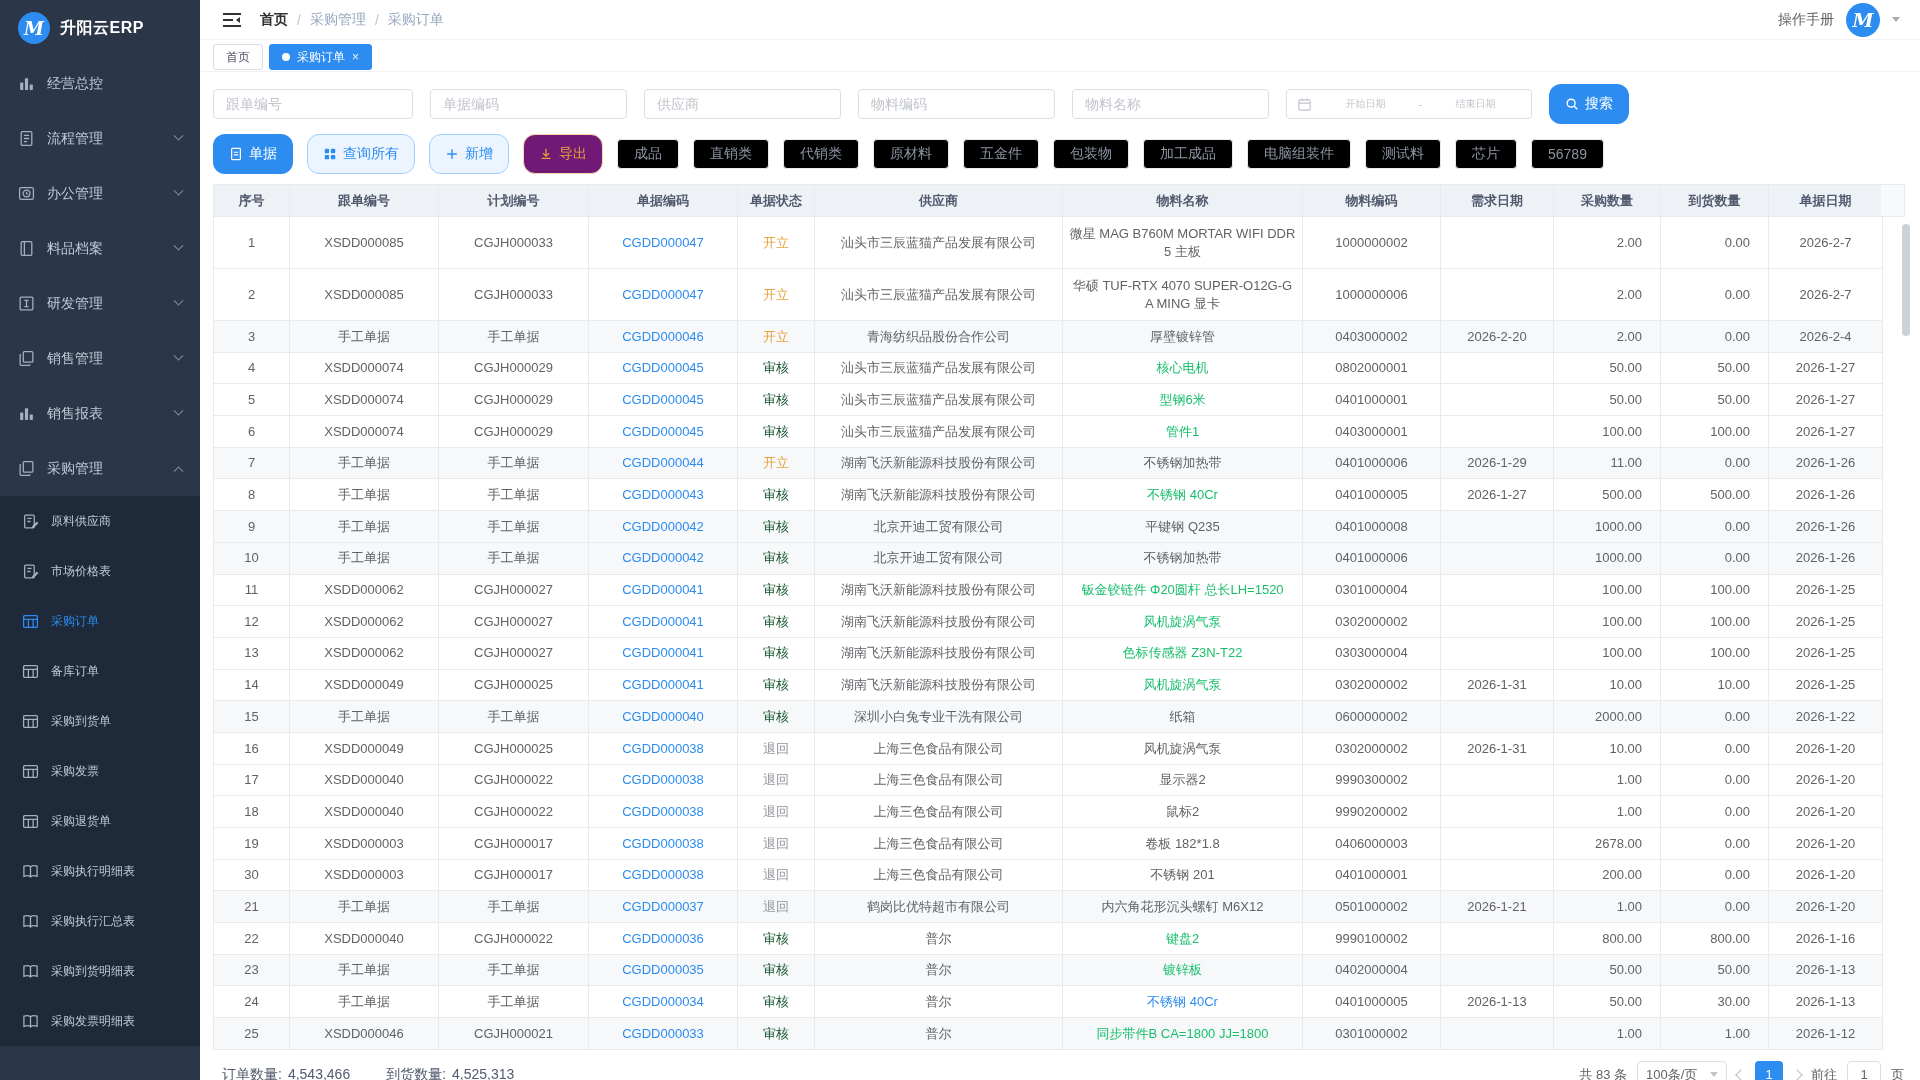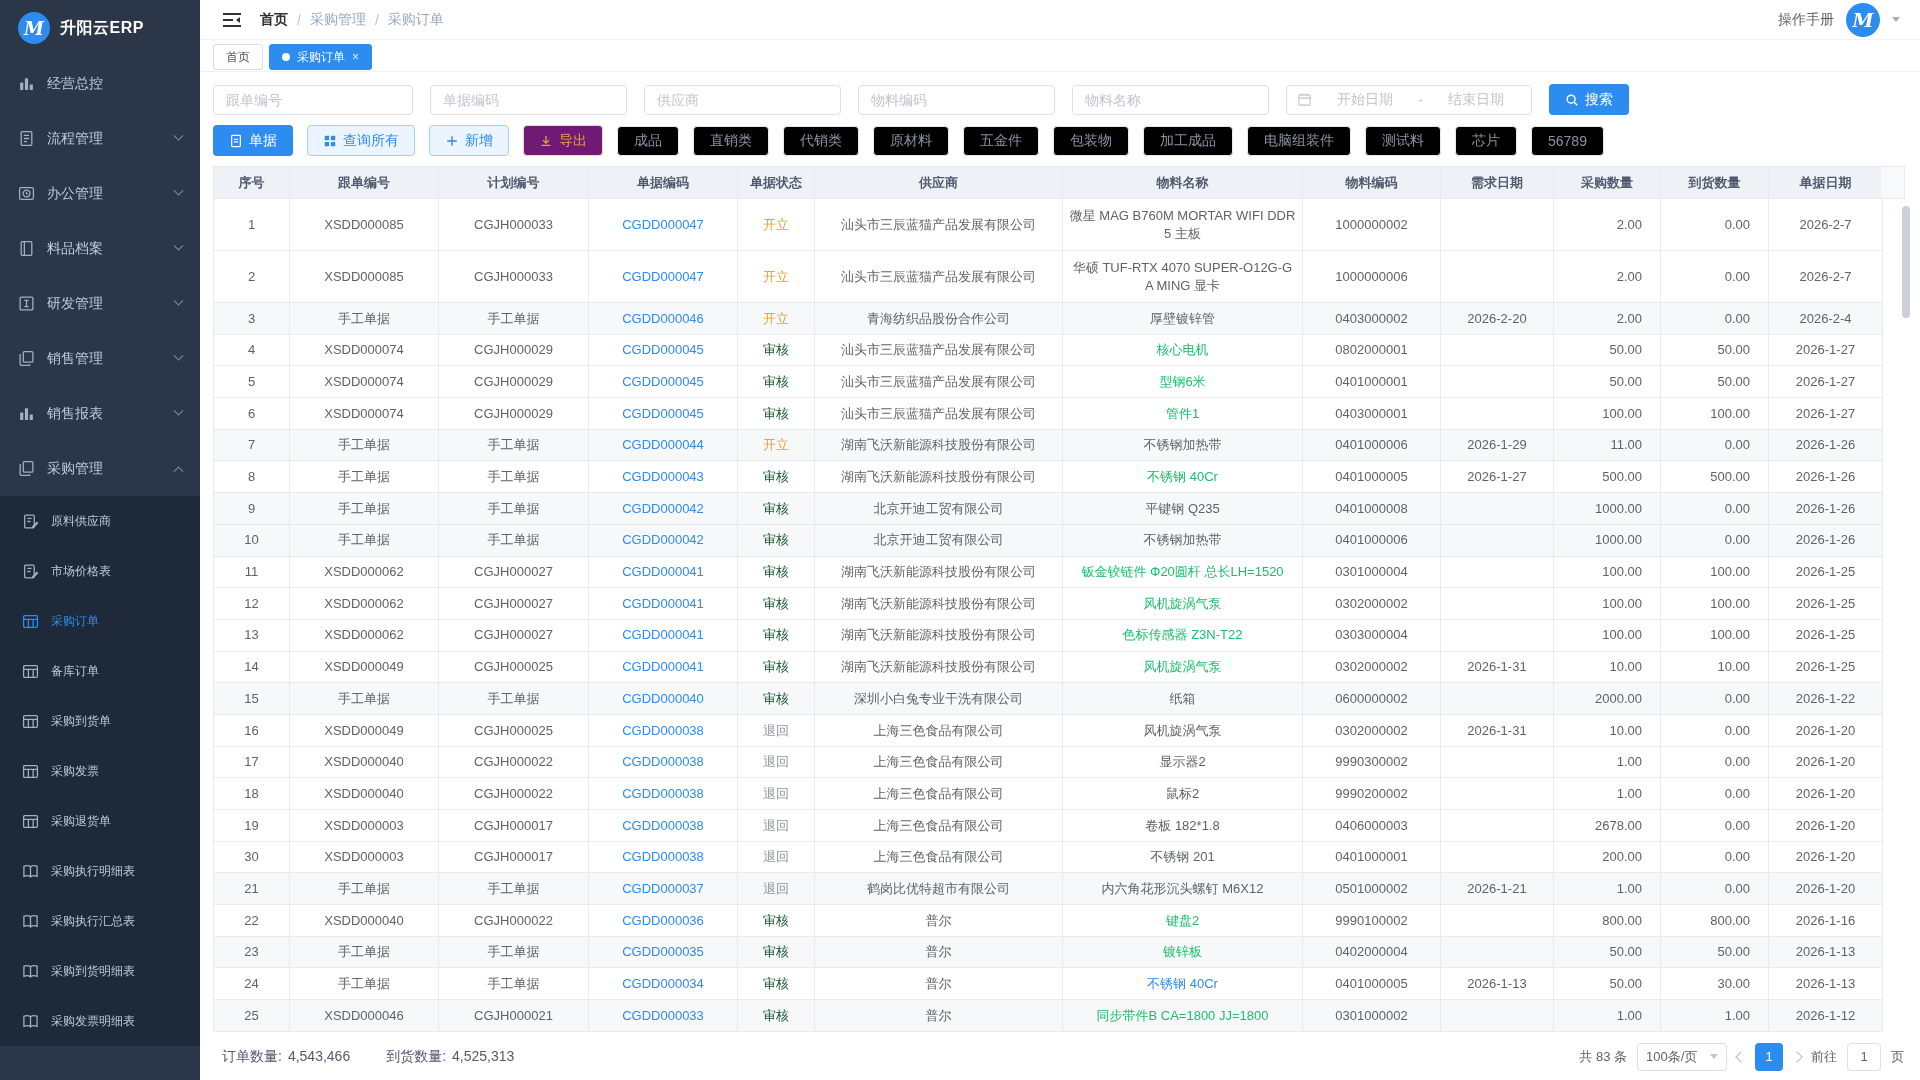--- a/index.html
+++ b/index.html
@@ -54,25 +54,25 @@
   .tab.active { background:#2d8cf0; border-color:#2d8cf0; color:#fff; }
   .tab-dot { width:8px; height:8px; border-radius:50%; background:#fff; display:inline-block; }
   .tab-close { font-size:12px; color:#e8f2ff; cursor:pointer; line-height:1; }
 
   
   .filters { display:flex; align-items:center; gap:17px; margin:12px 0 0 13px; flex-shrink:0; }
   .f-input { height:30px; border:1px solid #dcdfe6; border-radius:4px; padding:0 12px; font-size:14px;
     color:#606266; font-family:inherit; }
   .f-input::placeholder { color:#c0c4cc; }
   .daterange { width:246px; height:30px; border:1px solid #dcdfe6; border-radius:4px; display:flex;
-    align-items:center; padding:0 10px; gap:8px; color:#c0c4cc; font-size:14px; cursor:pointer; }
+    align-items:center; padding:0 10px; gap:8px; color:#c0c4cc; font-size:10px; cursor:pointer; }
   .daterange .icn { color:#c0c4cc; width:15px; height:15px; }
   .dr-txt { flex:1; text-align:center; }
-  .btn { height:31px; display:inline-flex; align-items:center; justify-content:center; gap:6px;
-    border-radius:4px; font-size:14px; padding:0 15px; cursor:pointer; border:1px solid transparent; }
+  .btn { height:40px; display:inline-flex; align-items:center; justify-content:center; gap:6px;
+    border-radius:12px; font-size:14px; padding:0 15px; cursor:pointer; border:1px solid transparent; }
   .btn .icn { width:14px; height:14px; color:inherit; }
   .btn-primary { background:#2d8cf0; color:#fff; }
   .btn-light { background:#ecf5ff; border-color:#a0cfff; color:#2d8cf0; }
   .btn-warn { background:#701a75; border-color:#f5dab1; color:#e6a23c; }
   .chip { height:30px; display:inline-flex; align-items:center; padding:0 16px; background:#000000;
     border:1px solid #e7e9ec; border-radius:4px; color:#8b93a1; font-size:14px; cursor:pointer; }
   .toolbar { display:flex; align-items:center; gap:14px; margin:10px 0 0 13px; flex-shrink:0; }
 
   
   .table-wrap { position:relative; margin:10px 0 0 13px; width:1697px; flex-shrink:0; }

